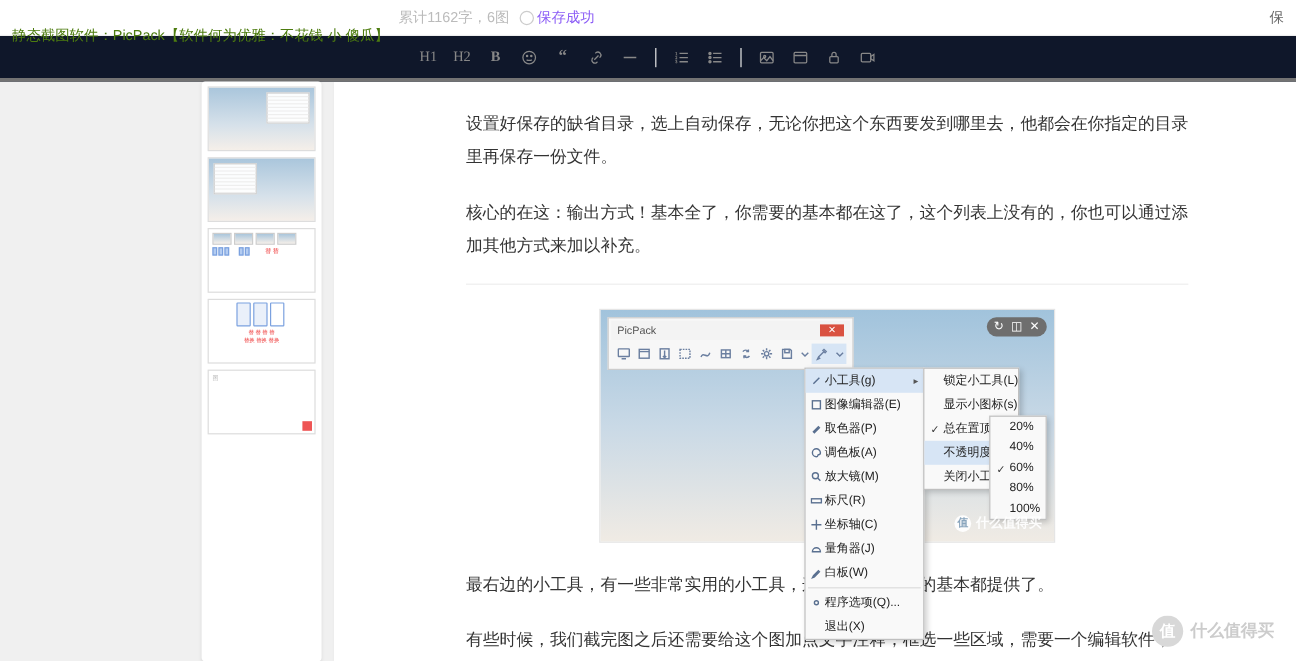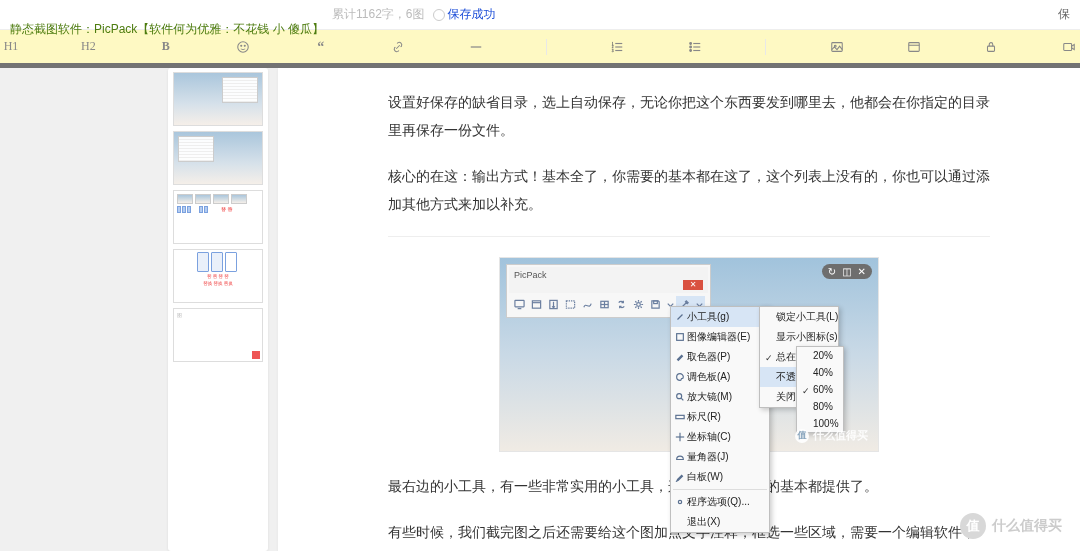--- a/index.html
+++ b/index.html
@@ -17,31 +17,31 @@
       height: 30px;
       background: #fff;
       display: flex;
       align-items: center;
       padding: 0 10px;
       border-bottom: 1px solid #eee;
       font-size: 12px;
     }
     .title { color: #4d7c0f; margin-top: 30px; }
     .stats { color: #bbb; margin-left: 8px; }
-    .save-status { color: #1d4ed8; margin-left: 8px; display: flex; align-items: center; gap: 3px; }
+    .save-status { color: #8b5cf6; margin-left: 8px; display: flex; align-items: center; gap: 3px; }
     .save-status::before { content: ""; width: 10px; height: 10px; border: 1.3px solid #ccc; border-radius: 50%; display: inline-block; }
     .top-right { margin-left: auto; color: #666; }
     .toolbar {
       height: 38px;
-      background: #fef9c3;
+      background: #0f172a;
       display: flex;
       align-items: center;
-      justify-content: space-between;
+      justify-content: center;
       gap: 6px;
-      border-bottom: 5px solid #737373;
+      border-bottom: 3px solid #737373;
     }
     .toolbar .tool {
       width: 22px; height: 22px;
       display: flex; align-items: center; justify-content: center;
       color: #888; font-size: 12px; cursor: pointer;
       font-family: Georgia, serif;
     }
     .toolbar .tool svg { width: 14px; height: 14px; }
     .toolbar .sep { width: 1px; height: 16px; background: #e8e8e8; margin: 0 4px; }
     .main {
@@ -120,37 +120,37 @@
       background: #6e6e6e; border-radius: 10px;
       padding: 2px 6px; display:flex; gap:6px;
       color:#fff; font-size:10px;
     }
     .pp-toolbar {
       background: #f7f7f7;
       border: 1px solid #ccc;
       width: 205px;
       padding: 2px;
     }
-    .pp-header { background:#f3f3f3; font-size: 9px; padding:3px 5px; color:#555; display:flex;flex-direction:column; }
+    .pp-header { background:#f3f3f3; font-size: 9px; padding:3px 5px; color:#555; display:flex; }
     .pp-header .xbtn { margin-left:auto; background:#d95140; color:#fff; width:20px; text-align:center; font-size:8px; line-height:10px; }
     .pp-icons { display:flex; flex-wrap:wrap; padding:3px 2px 2px; }
     .pp-icons i {
       width: 17px; height: 17px;
       display:flex; align-items:center; justify-content:center;
       color:#6b7fa0;
     }
     .pp-icons i svg { width:11px; height:11px; stroke:#6b7fa0; fill:none; stroke-width:1.3; }
     .ctx-menu, .sub-menu, .sub2 {
       position:absolute; background:#f9f9f9; border:1px solid #bfbfbf;
       box-shadow: 2px 2px 5px rgba(0,0,0,0.2);
       font-size: 10px; color:#222;
     }
     .ctx-menu { top: 48px; left: 170px; width: 100px; }
-    .sub-menu { top: 48px; left: 259px; width: 80px; }
-    .sub2 { top: 88px; left: 296px; width: 48px; }
+    .sub-menu { top: 48px; left: 269px; width: 80px; }
+    .sub2 { top: 88px; left: 324px; width: 48px; }
     .mi {
       padding: 3px 8px 3px 16px; position:relative;
       display:flex; white-space:nowrap; align-items:center;
     }
     .mi.hl { background:#d7e5f5; }
     .mi::before {
       content:""; position:absolute; left:5px; top:50%; transform:translateY(-50%);
       width:9px; height:9px; opacity:0.6;
     }
     .mi.arrow::after { content:"▸"; position:absolute; right:4px; font-size:8px; color:#555; }

